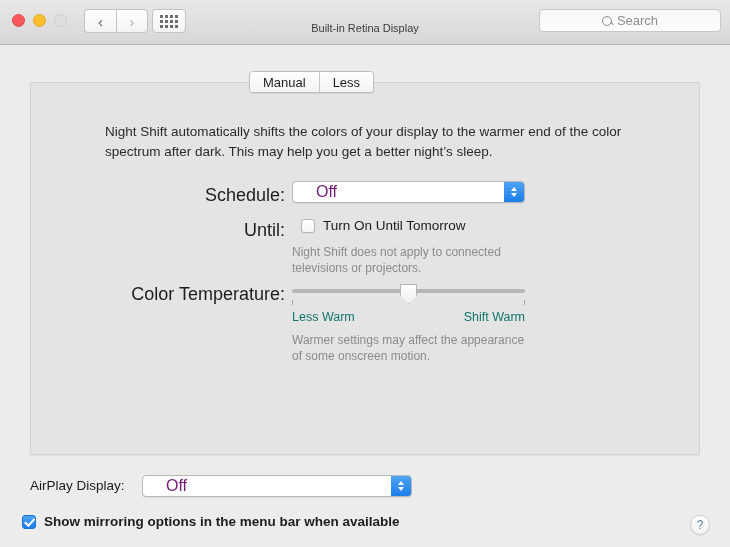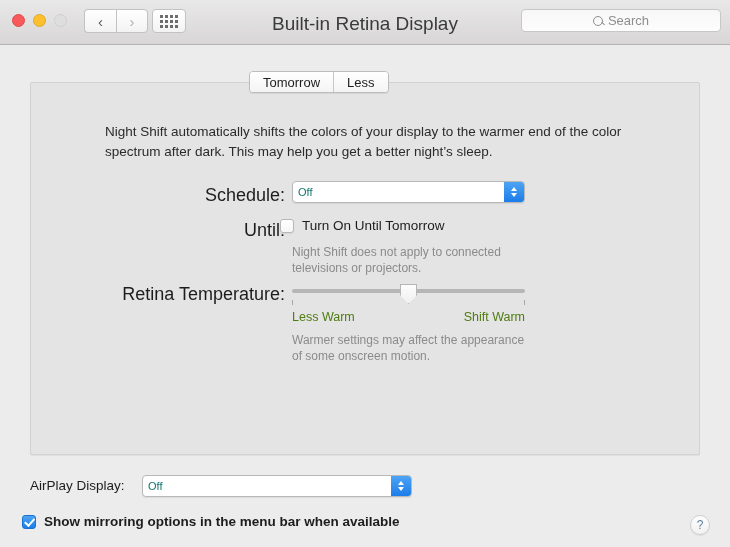--- a/index.html
+++ b/index.html
@@ -42,27 +42,27 @@
     position: absolute; top: 9px; left: 152px;
     width: 34px; height: 24px;
     background: linear-gradient(to bottom,#ffffff 0%,#f3f3f3 100%);
     border: 1px solid #c3c2c2; border-radius: 4px;
     display: flex; align-items: center; justify-content: center;
   }
   .dotgrid { display: grid; grid-template-columns: repeat(4, 3px); gap: 2px; }
   .dotgrid i { width: 3px; height: 3px; background: #6c6c6c; display:block; }
 
   .wintitle {
-    position: absolute; top: 13px; left: 0; width: 730px;
-    text-align: center; font-size: 19px; color: #3b3b3b;
+    position: absolute; top: 22px; left: 0; width: 730px;
+    text-align: center; font-size: 11px; color: #3b3b3b;
   }
 
   .searchfield {
     position: absolute; top: 9px; right: 9px;
-    width: 200px; height: 23px;
+    width: 182px; height: 23px;
     background: linear-gradient(to bottom,#f7f7f7 0%,#fdfdfd 100%);
     border: 1px solid #c8c7c7; border-radius: 4px;
     display: flex; align-items: center; justify-content: center;
     gap: 5px;
   }
   .searchfield .mag {
     width: 10px; height: 10px; border: 1.4px solid #8d8d8d;
     border-radius: 50%; position: relative;
   }
   .searchfield .mag::after {
@@ -123,22 +123,22 @@
 
   .popup {
     position: absolute;
     height: 22px;
     background: #ffffff;
     border: 1px solid #b9b8b8; border-radius: 4px;
     display: flex; align-items: center;
     box-shadow: 0 1px 1px rgba(0,0,0,0.07);
   }
   .popup .val {
-    flex: 1; padding-left: 5px;
-    font-size: 11px; color: #0f766e;
+    flex: 1; padding-left: 23px;
+    font-size: 16px; color: #701a75;
   }
   .popup .stepper {
     width: 20px; height: 100%;
     background: linear-gradient(to bottom,#4ea4f5 0%,#1b7de8 100%);
     border-radius: 0 3px 3px 0;
     display: flex; flex-direction: column;
     align-items: center; justify-content: center; gap: 2px;
   }
   .chev { width:0;height:0;border-left:3.5px solid transparent;border-right:3.5px solid transparent; }
   .chev.up   { border-bottom: 4px solid #fff; }
@@ -186,21 +186,21 @@
     position: absolute; top: 0px;
     width: 17px; height: 20px;
     margin-left: -8.5px;
     background: linear-gradient(to bottom,#fdfdfd 0%,#f0f0f0 100%);
     border: 1px solid #b7b6b6;
     clip-path: polygon(0% 0%, 100% 0%, 100% 55%, 50% 100%, 0% 55%);
     filter: drop-shadow(0 1px 1px rgba(0,0,0,0.18));
   }
   .slabel {
     position: absolute; top: 26px;
-    font-size: 12.5px; color: #4d7c0f; white-space: nowrap;
+    font-size: 12.5px; color: #0f766e; white-space: nowrap;
   }
 
   
   .airplay-label {
     position: absolute; left: 30px; top: 478px;
     font-size: 13.5px; color: #1d1d1d;
   }
   .bottom-check {
     position: absolute; left: 22px; top: 514px;
     display: flex; align-items: center; gap: 8px; font-weight: bold;
@@ -258,43 +258,43 @@
 
   <div class="searchfield">
     <span class="mag"></span>
     <span class="ph">Search</span>
   </div>
 </div>
 
 <div class="panel"></div>
 
 <div class="tabbar">
-  <div class="tab">Tomorrow</div>
+  <div class="tab">Manual</div>
   <div class="tab">Less</div>
 </div>
 
 <div class="desc">Night Shift automatically shifts the colors of your display to the warmer end of the color spectrum after dark. This may help you get a better night’s sleep.</div>
 
 <div class="row-label" style="top:185px;">Schedule:</div>
 <div class="popup" style="left:292px; top:181px; width:233px;">
   <span class="val">Off</span>
   <span class="stepper">
     <i class="chev up"></i>
       <i class="chev down"></i>
   </span>
 </div>
 
 <div class="row-label" style="top:220px;">Until:</div>
-<div style="position:absolute; left:280px; top:218px; display:flex; align-items:center; gap:8px;">
+<div style="position:absolute; left:301px; top:218px; display:flex; align-items:center; gap:8px;">
   <span class="checkbox off"></span>
   <span style="font-size:13.5px;color:#1d1d1d;">Turn On Until Tomorrow</span>
 </div>
 <div class="hint" style="left:292px; top:244px; width:240px;">Night Shift does not apply to connected televisions or projectors.</div>
 
-<div class="row-label" style="top:284px;">Retina Temperature:</div>
+<div class="row-label" style="top:284px;">Color Temperature:</div>
 
 <div class="slider-wrap">
   <div class="track"></div>
   <div class="tick" style="left:0px;"></div>
   <div class="tick" style="left:232px;"></div>
   <div class="thumb" id="slider-thumb" style="left:50%;"></div>
   <div class="slabel" style="left:0px;">Less Warm</div>
   <div class="slabel" style="right:0px;">Shift Warm</div>
 </div>
 

